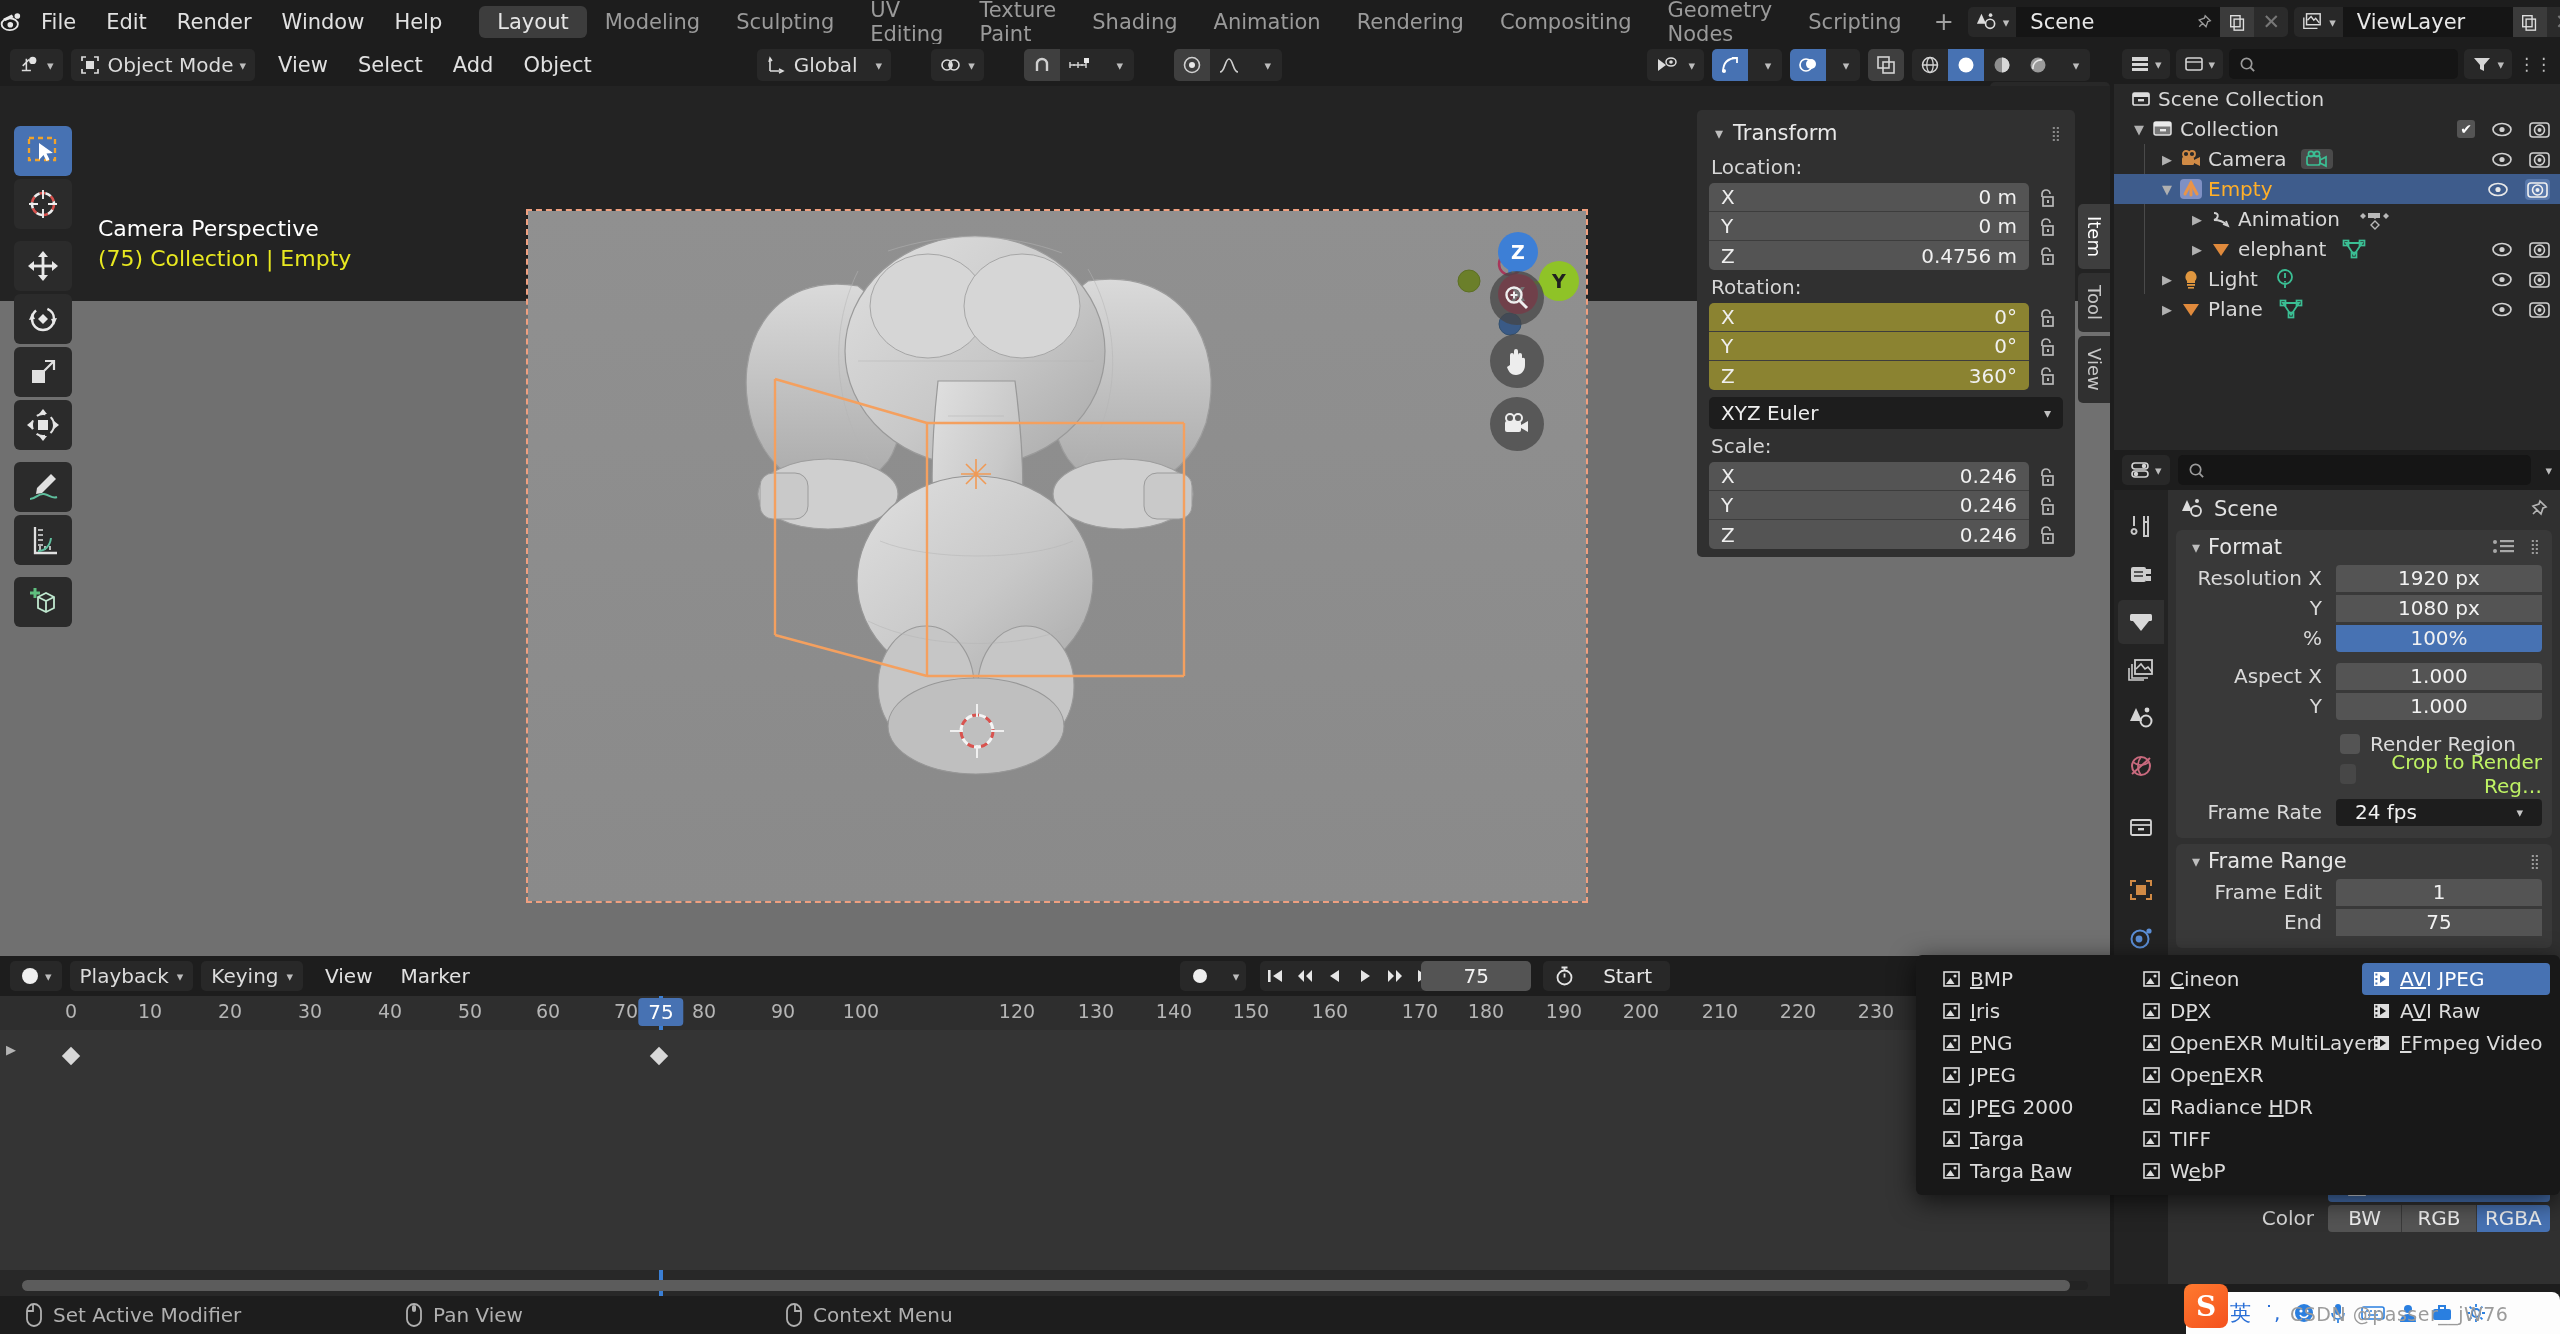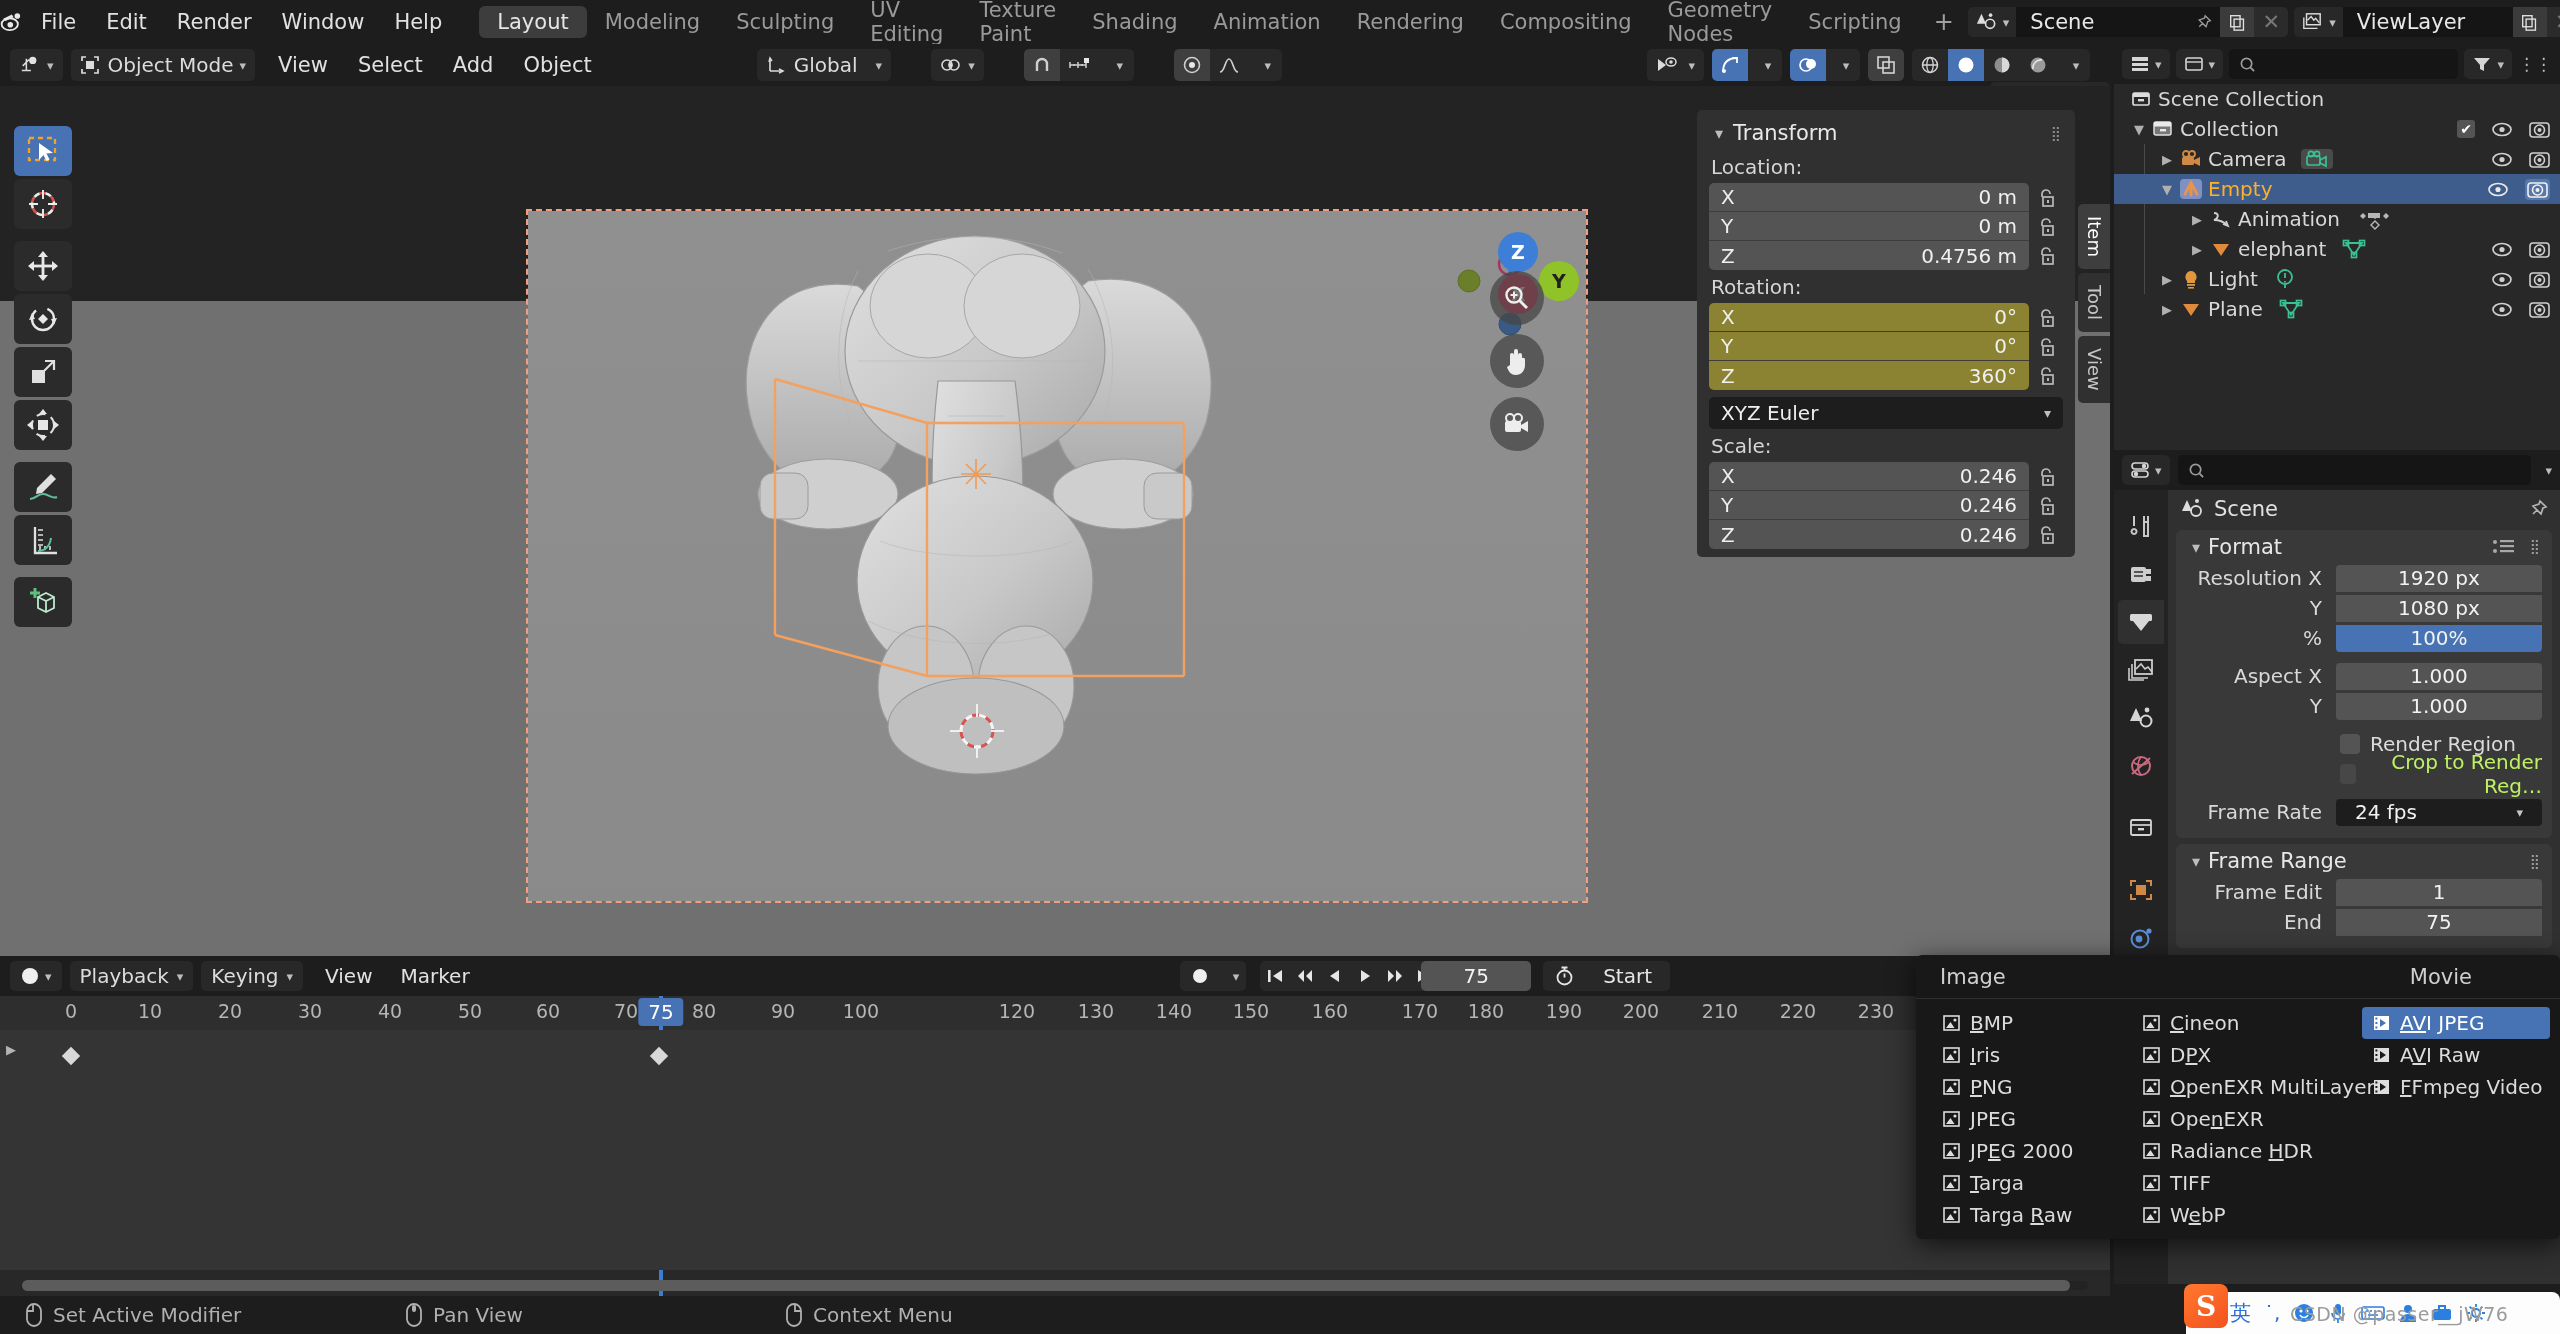--- a/index.html
+++ b/index.html
@@ -551,20 +551,24 @@
     </div>
     <div class="tool gapTop">
       <svg width="34" height="34" viewBox="0 0 34 34">
           <path d="M4 4 h10 M9 -1 v10" stroke="#5fbf7e" stroke-width="3" transform="translate(0,4)"></path>
           <path d="M18 12 l8-4 8 4 v11 l-8 4 -8-4z" fill="none" stroke="#bfe8cf" stroke-width="1.8" transform="translate(-6,0)"></path>
           <path d="M12 12 l8 4 8-4 M20 16 v11" fill="none" stroke="#bfe8cf" stroke-width="1.8"></path>
         </svg>
     </div>
   </div>
 
+  <div id="vpInfo">
+    <div class="l1">Camera Perspective</div>
+    <div class="l2">(75) Collection | Empty</div>
+  </div>
 
   <div id="gizmo">
     <svg width="120" height="115" viewBox="0 0 120 115" style="position:absolute;left:0;top:0;">
       <line x1="60" y1="60" x2="60" y2="22" stroke="#3d7fd6" stroke-width="3.5"></line>
       <line x1="60" y1="60" x2="101" y2="55" stroke="#8fc327" stroke-width="3.5"></line>
       <circle cx="19" cy="55" r="11" fill="#6b7f2a" stroke="#5d7024" stroke-width="1"></circle>
       <circle cx="60" cy="98" r="11" fill="#3a5a86" stroke="#32506f" stroke-width="1"></circle>
       <circle cx="60" cy="38" r="11" fill="none" stroke="#a8365a" stroke-width="2.5"></circle>
     </svg>
     <div class="axBall" style="left:48px;top:6px;background:#3d7fd6;color:#fff;">Z</div>
@@ -1211,24 +1215,20 @@
       <span class="segBtns">
         <div>BW</div>
         <div>RGB</div>
         <div class="on">RGBA</div>
       </span>
     </div>
   </div>
 </div>
 
 <div id="ffPopup">
-  <div id="ffHeadRow">
-    <div class="h" style="margin-left:24px;">Image</div>
-    <div class="h" style="margin-left:404px;">Movie</div>
-  </div>
   <div class="ffCols">
     <div class="ffCol" style="width:200px;margin-left:12px;">
       <div class="ffItem">
           <span>
             <svg width="19" height="18" viewBox="0 0 19 18">
               <rect x="2" y="2" width="15" height="14" fill="none" stroke="#ddd" stroke-width="1.6"></rect>
               <path d="M4 14 l4.5-6 4 6z" fill="#ddd"></path>
               <circle cx="13" cy="6" r="1.6" fill="#ddd"></circle>
             </svg>
           </span>

